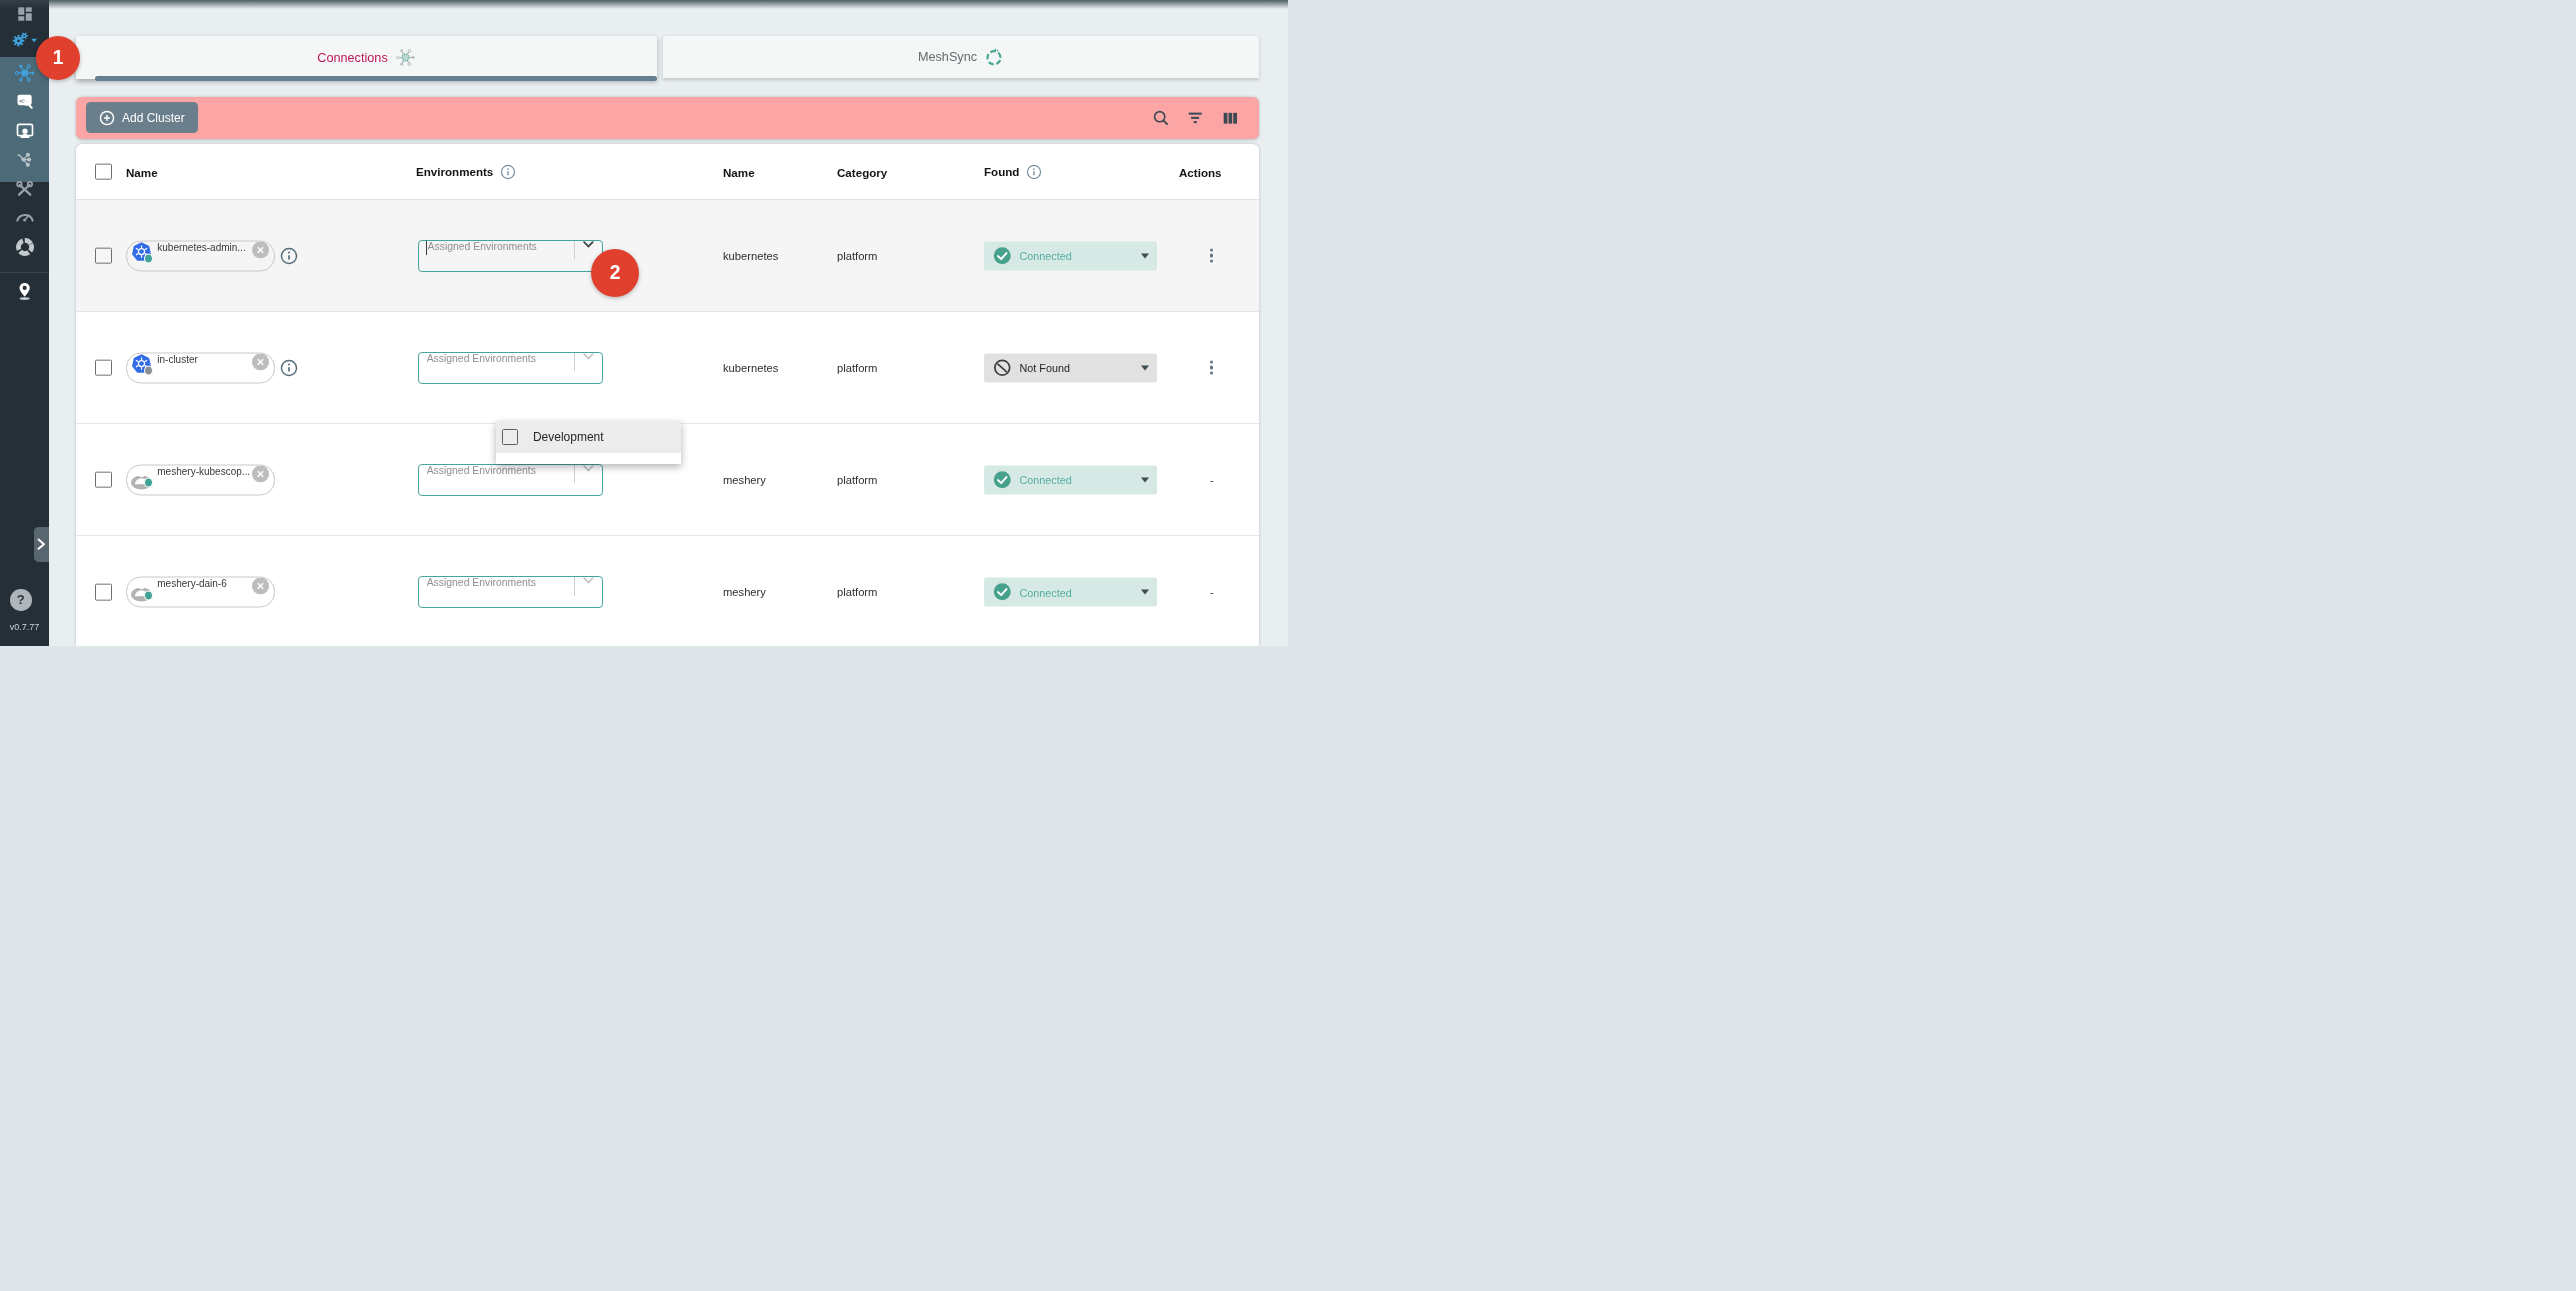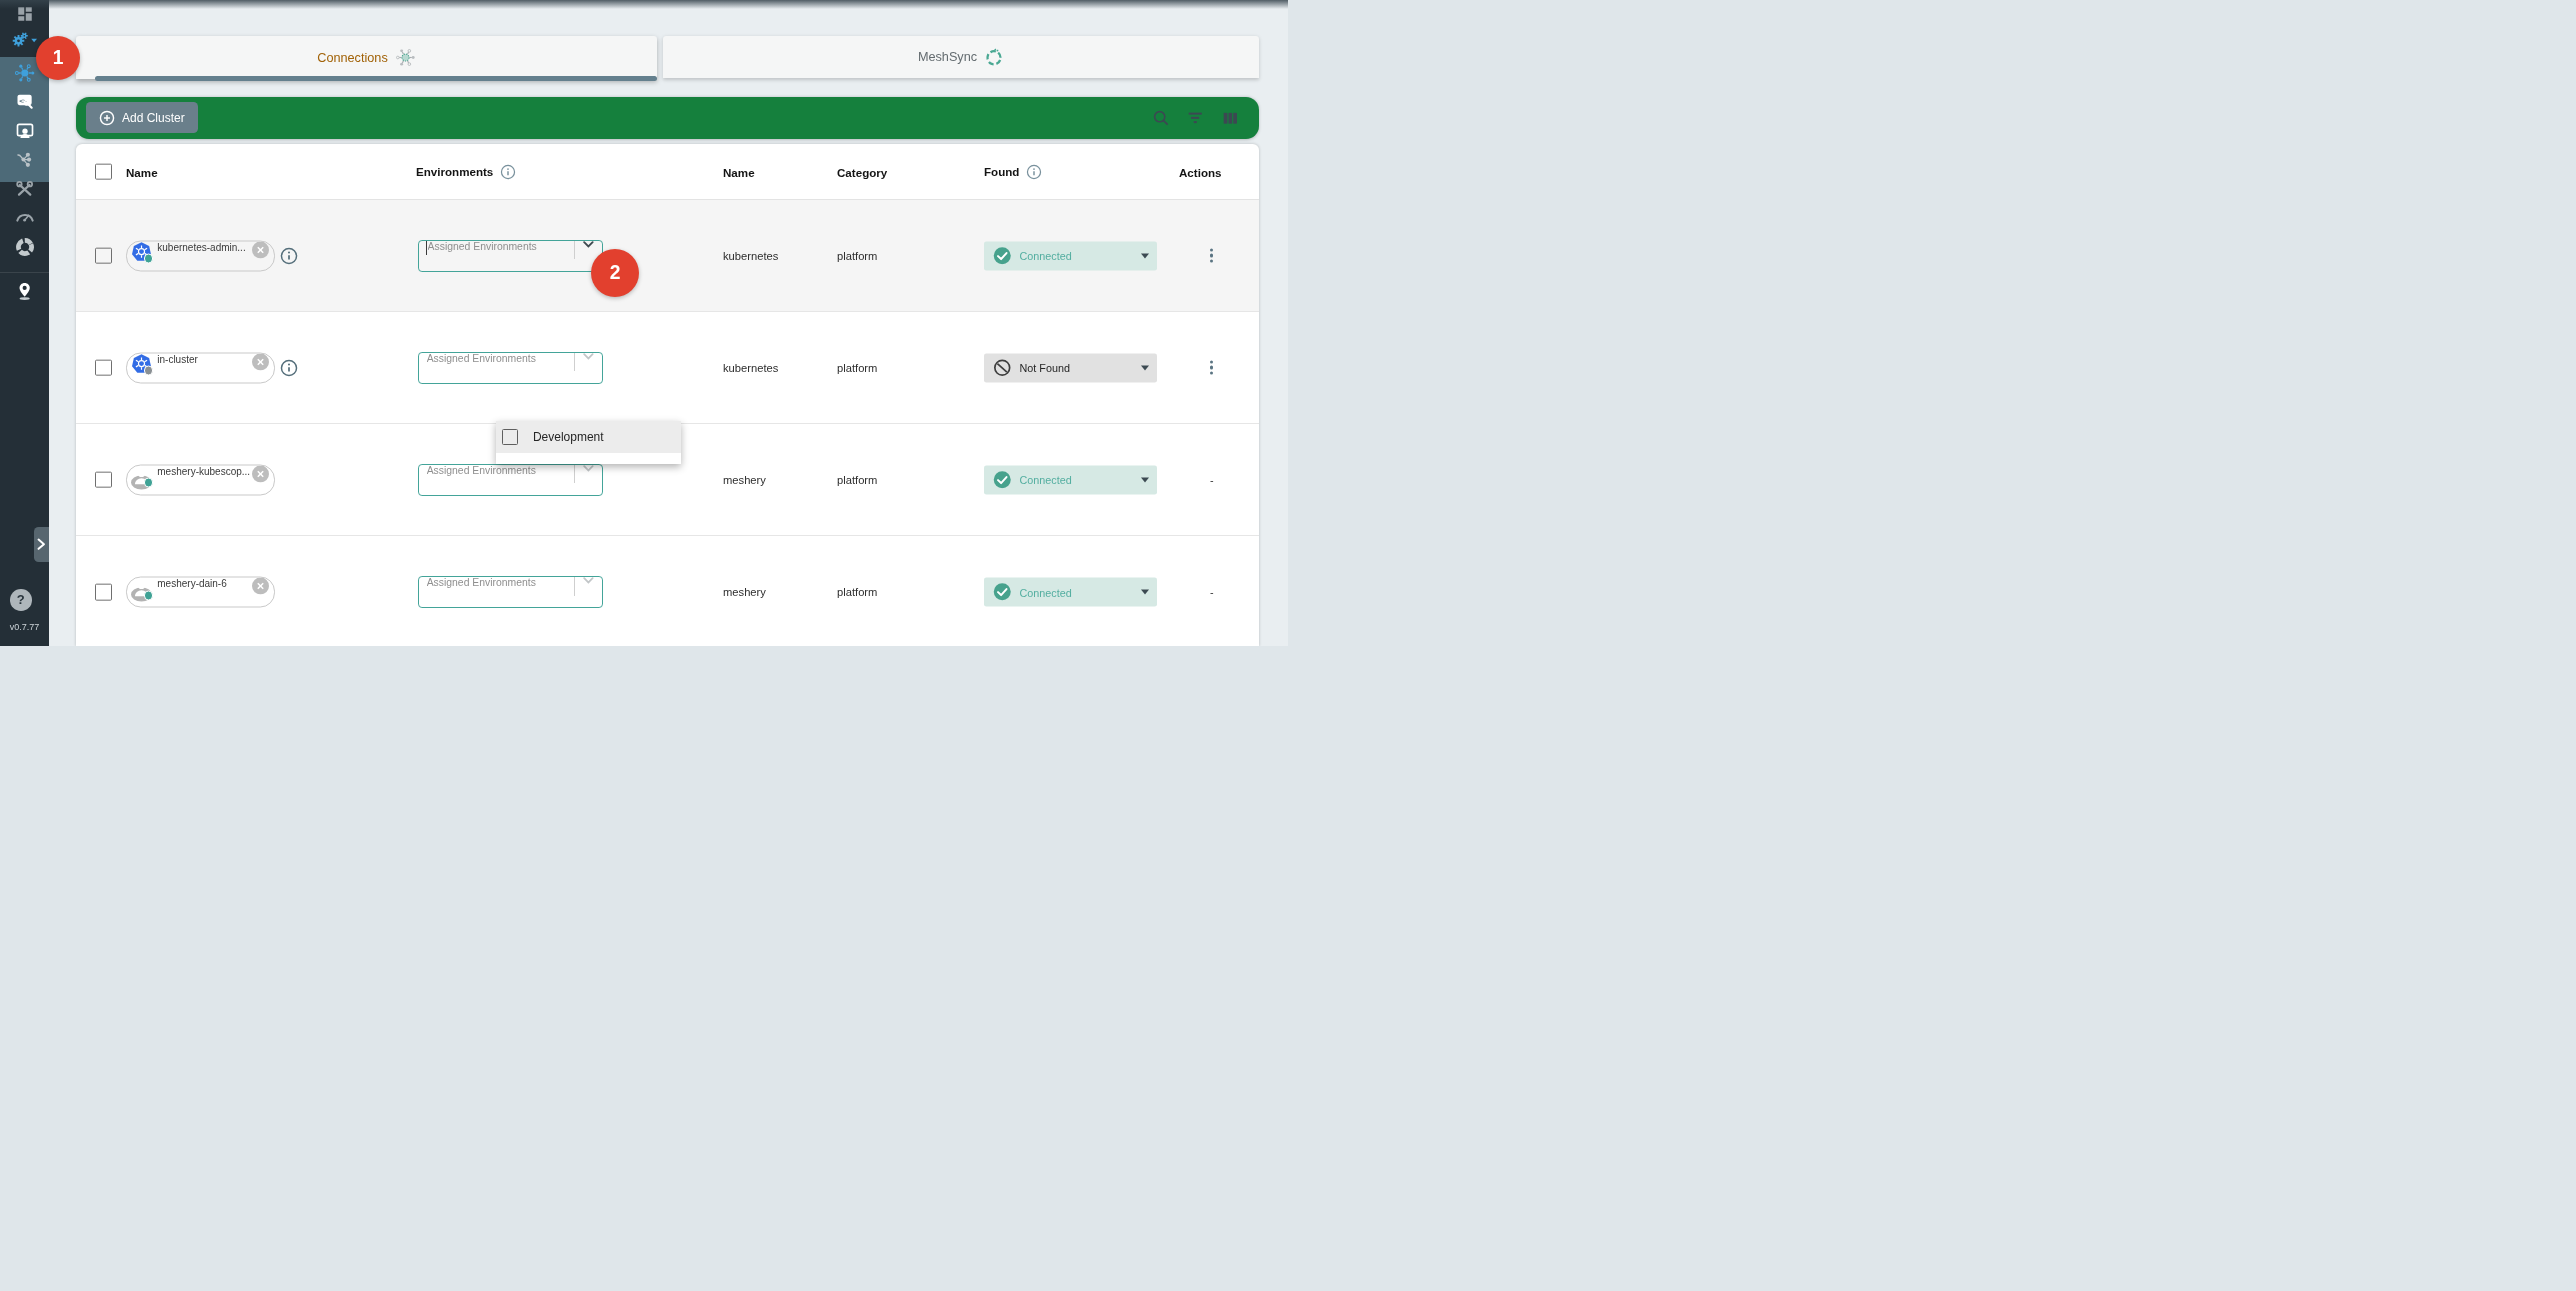--- a/index.html
+++ b/index.html
@@ -22,26 +22,26 @@
   .help-circle{position:absolute;left:10px;top:589px;width:21.6px;height:21.6px;border-radius:50%;
     background:#aeb6bb;color:#28343c;font-weight:bold;font-size:13px;display:flex;align-items:center;
     justify-content:center;cursor:pointer;}
   .version{position:absolute;left:0;top:622px;width:49px;text-align:center;font-size:9px;color:#ccd3d7;}
 
   
   .tab-card{position:absolute;top:36px;background:#f5f6f6;display:flex;align-items:center;justify-content:center;
     gap:7px;cursor:pointer;}
   .tab-left{left:76px;width:581px;height:43px;border-radius:3.1px 3.1px 0 0;box-shadow:0 2.3px 5.4px rgba(0,0,0,.28);z-index:6;}
   .tab-right{left:663px;width:596px;height:42px;border-radius:3.1px 3.1px 0 0;box-shadow:0 1.5px 3.9px rgba(0,0,0,.18);z-index:5;}
-  .tab-label{font-size:12.7px;color:#a16207;}
+  .tab-label{font-size:12.7px;color:#be185d;}
   .tab-right .tab-label{color:#646c70;}
   .tab-indicator{position:absolute;left:19.3px;right:0;bottom:-2.3px;height:5.4px;background:#64808e;border-radius:3.1px;}
 
   
-  .toolbar{position:absolute;left:76px;top:97px;width:1183px;height:42px;background:#15803d;border-radius:13px;
+  .toolbar{position:absolute;left:76px;top:97px;width:1183px;height:42px;background:#fca5a5;border-radius:6px;
     box-shadow:0 0.8px 3.1px rgba(0,0,0,.22);z-index:4;}
   .add-btn{position:absolute;left:10px;top:5.4px;height:31px;padding:0 13px;background:#6a7f8b;border:none;
     border-radius:4.6px;color:#fff;font-size:12px;font-family:inherit;display:flex;align-items:center;gap:7px;cursor:pointer;}
   .tool-icons{position:absolute;right:20px;top:0;height:42px;display:flex;align-items:center;gap:16px;}
   .tool-icons span{cursor:pointer;display:flex;}
 
   
   .table-card{position:absolute;left:76px;top:144px;width:1183px;height:501px;background:#fff;
     border-radius:6.2px 6.2px 0 0;box-shadow:0 0.8px 3.1px rgba(0,0,0,.22);z-index:3;}
   .thead{position:relative;height:55px;border-bottom:0.8px solid #e3e3e3;}

